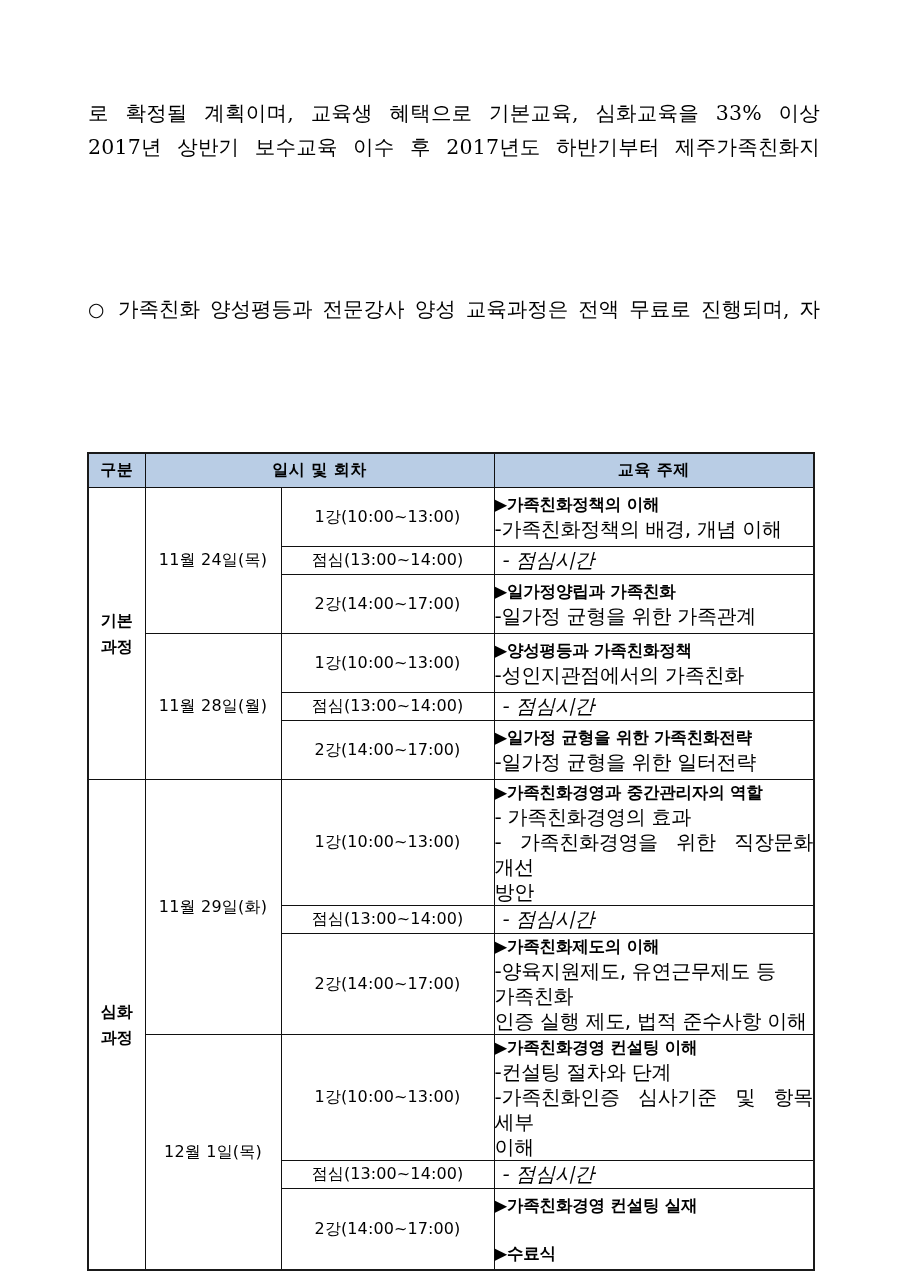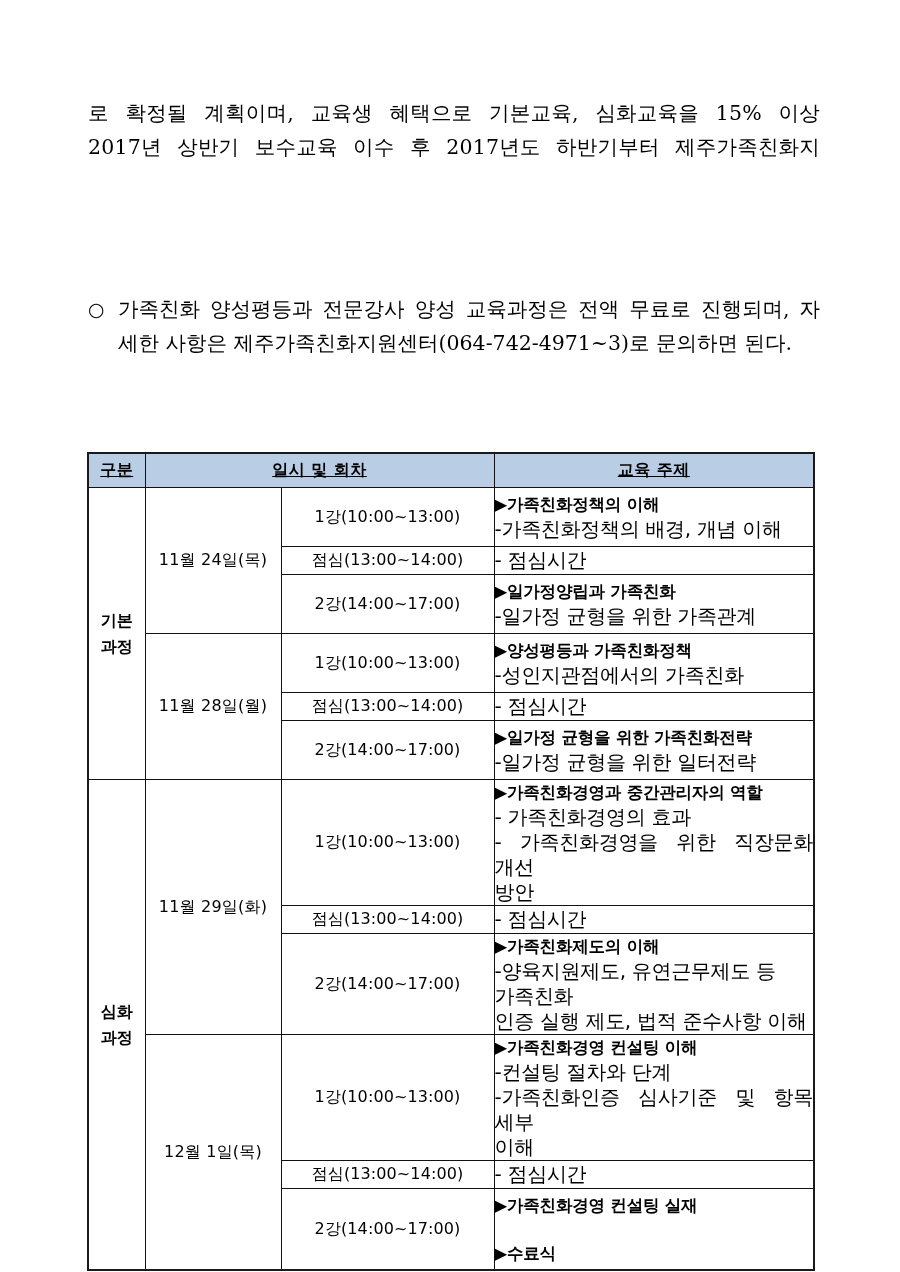--- a/index.html
+++ b/index.html
@@ -117,21 +117,20 @@
     color: #000;
   }
 
   .hdr {
     background: #b9cde5;
     font-weight: bold;
     text-align: center;
     font-size: 17.5px;
     height: 33px;
     letter-spacing: 0.5px;
-    text-decoration: underline;
   }
 
   td.div-cell {
     text-align: center;
     font-weight: bold;
     font-size: 17.5px;
     line-height: 26px;
     border-right: 2px solid #111;
   }
   td.date-cell {
@@ -166,47 +165,48 @@
     letter-spacing: -0.3px;
     display: block;
     word-break: keep-all;
   }
   td.topic-cell .t-line.spread {
     display: block;
     text-align: justify;
     text-align-last: justify;
   }
   td.topic-cell.lunch-topic {
+    padding-left: 8px;
     font-size: 16.5px;
+    font-style: italic;
   }
   td.topic-cell .t-blank {
     display: block;
     height: 23px;
   }
 
   .row-sep-strong > td { border-bottom: 2px solid #111; }
   .grp-top > td { border-top: 1.6px solid #111; }
 </style>
 </head>
 <body>
 
 <div class="page">
 
   <div class="para-block" style="top:96px;">
     <p class="para">
-      <span class="para-line">로 확정될 계획이며, 교육생 혜택으로 기본교육, 심화교육을 15% 이상</span>
+      <span class="para-line">로 확정될 계획이며, 교육생 혜택으로 기본교육, 심화교육을 33% 이상</span>
       <span class="para-line">2017년 상반기 보수교육 이수 후 2017년도 하반기부터 제주가족친화지</span>
     </p>
   </div>
 
   <div class="bullet-para" style="top:292px;">
     <span class="bullet-mark">○</span>
     <span class="bullet-body">
       <span class="para-line">가족친화 양성평등과 전문강사 양성 교육과정은 전액 무료로 진행되며, 자</span>
-      <span class="para-line last">세한 사항은 제주가족친화지원센터(064-742-4971~3)로 문의하면 된다.</span>
     </span>
   </div>
 
 
   <div class="schedule-wrap">
     <table class="schedule">
       <colgroup>
         <col class="c-div">
           <col class="c-date">
           <col class="c-sess">

